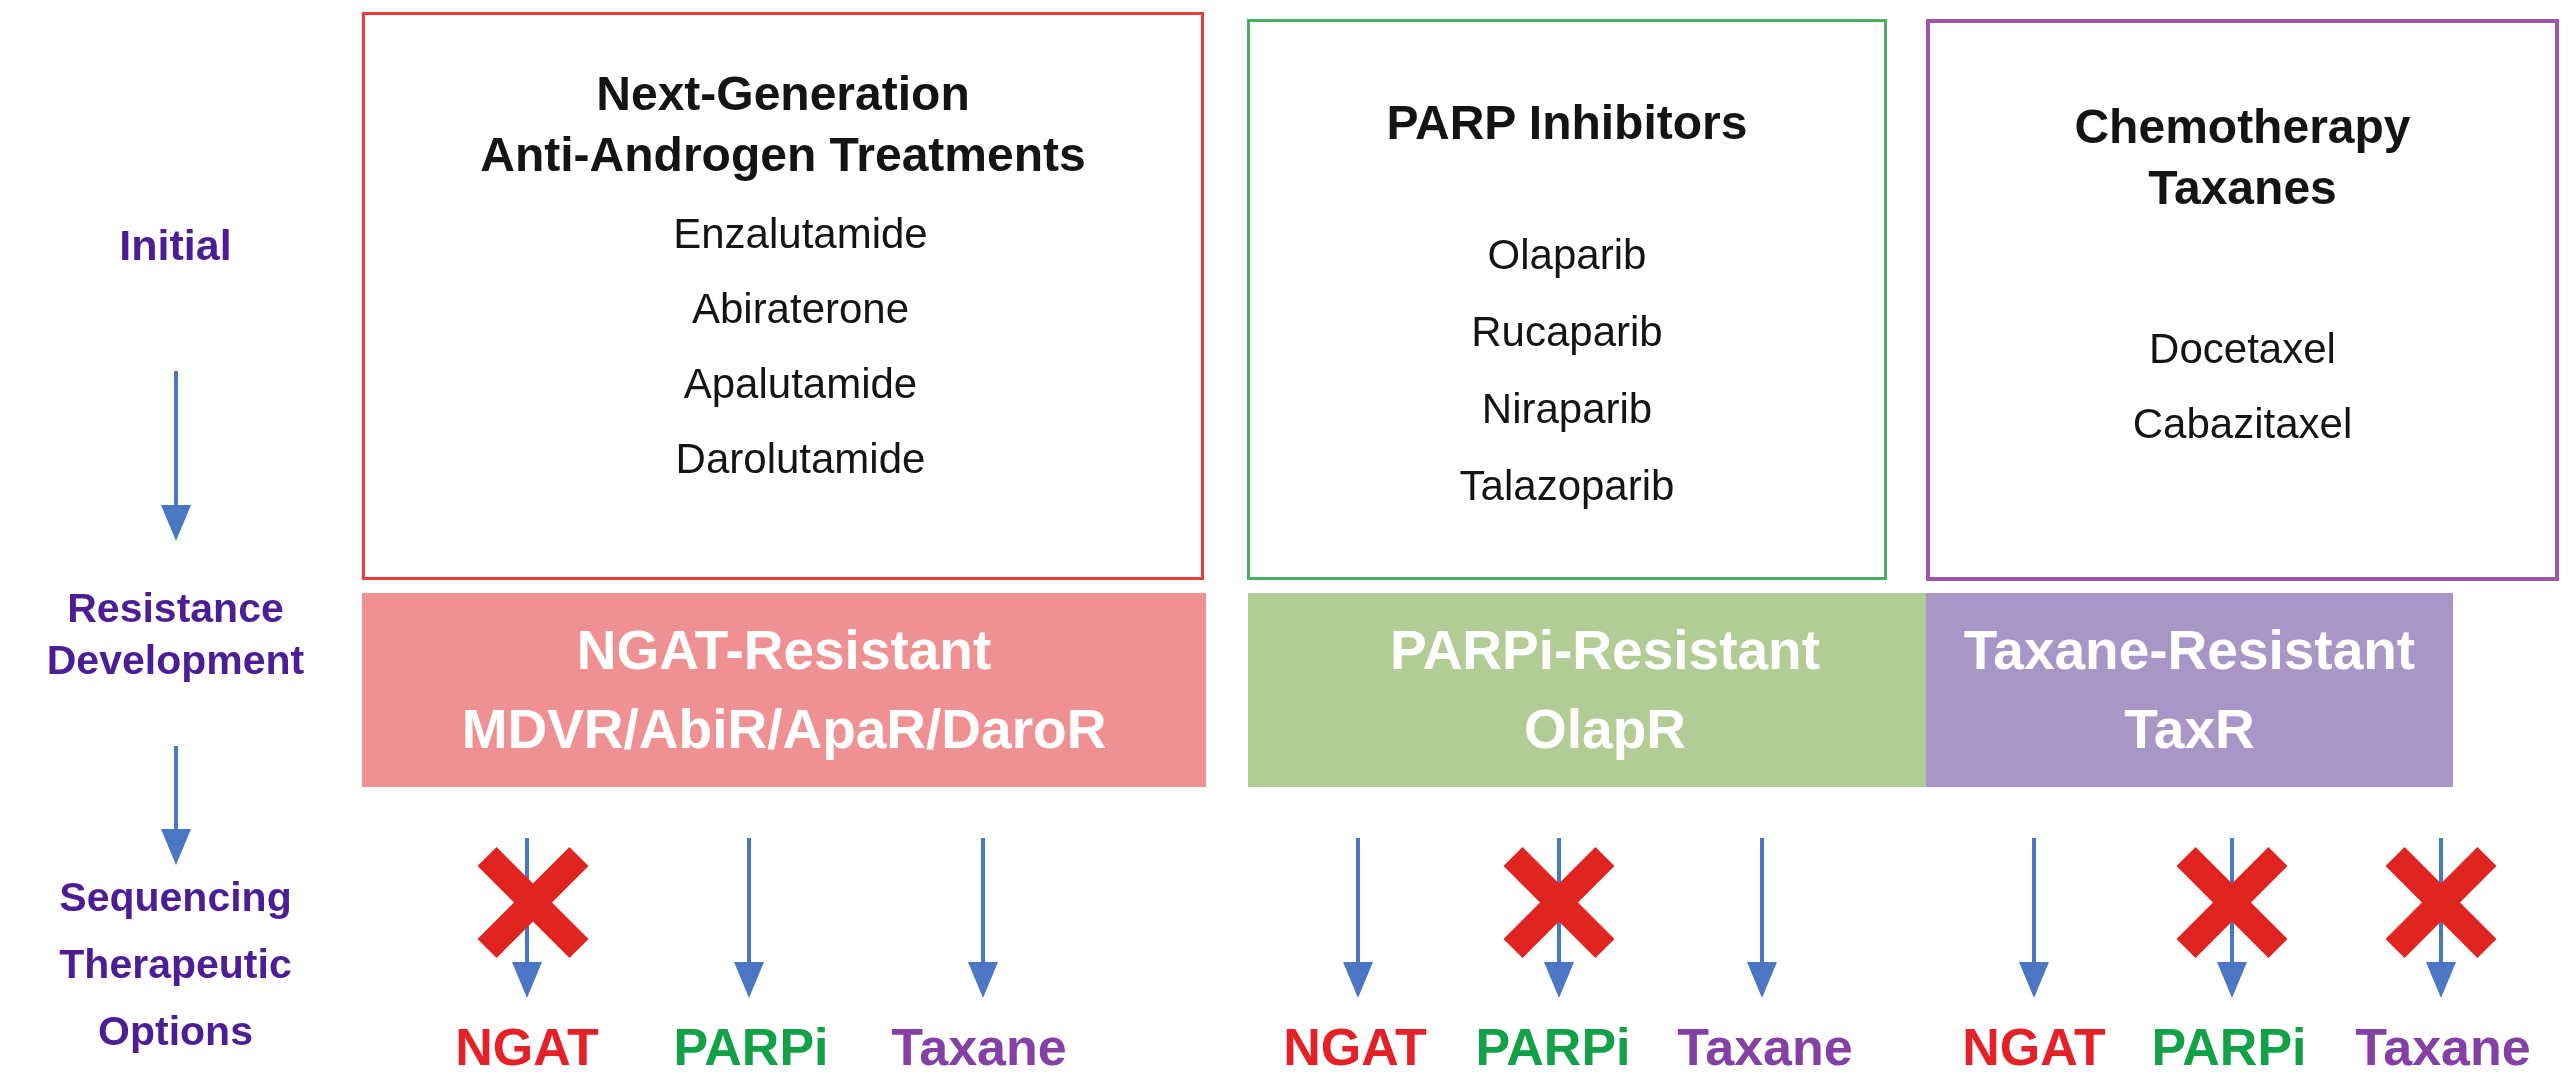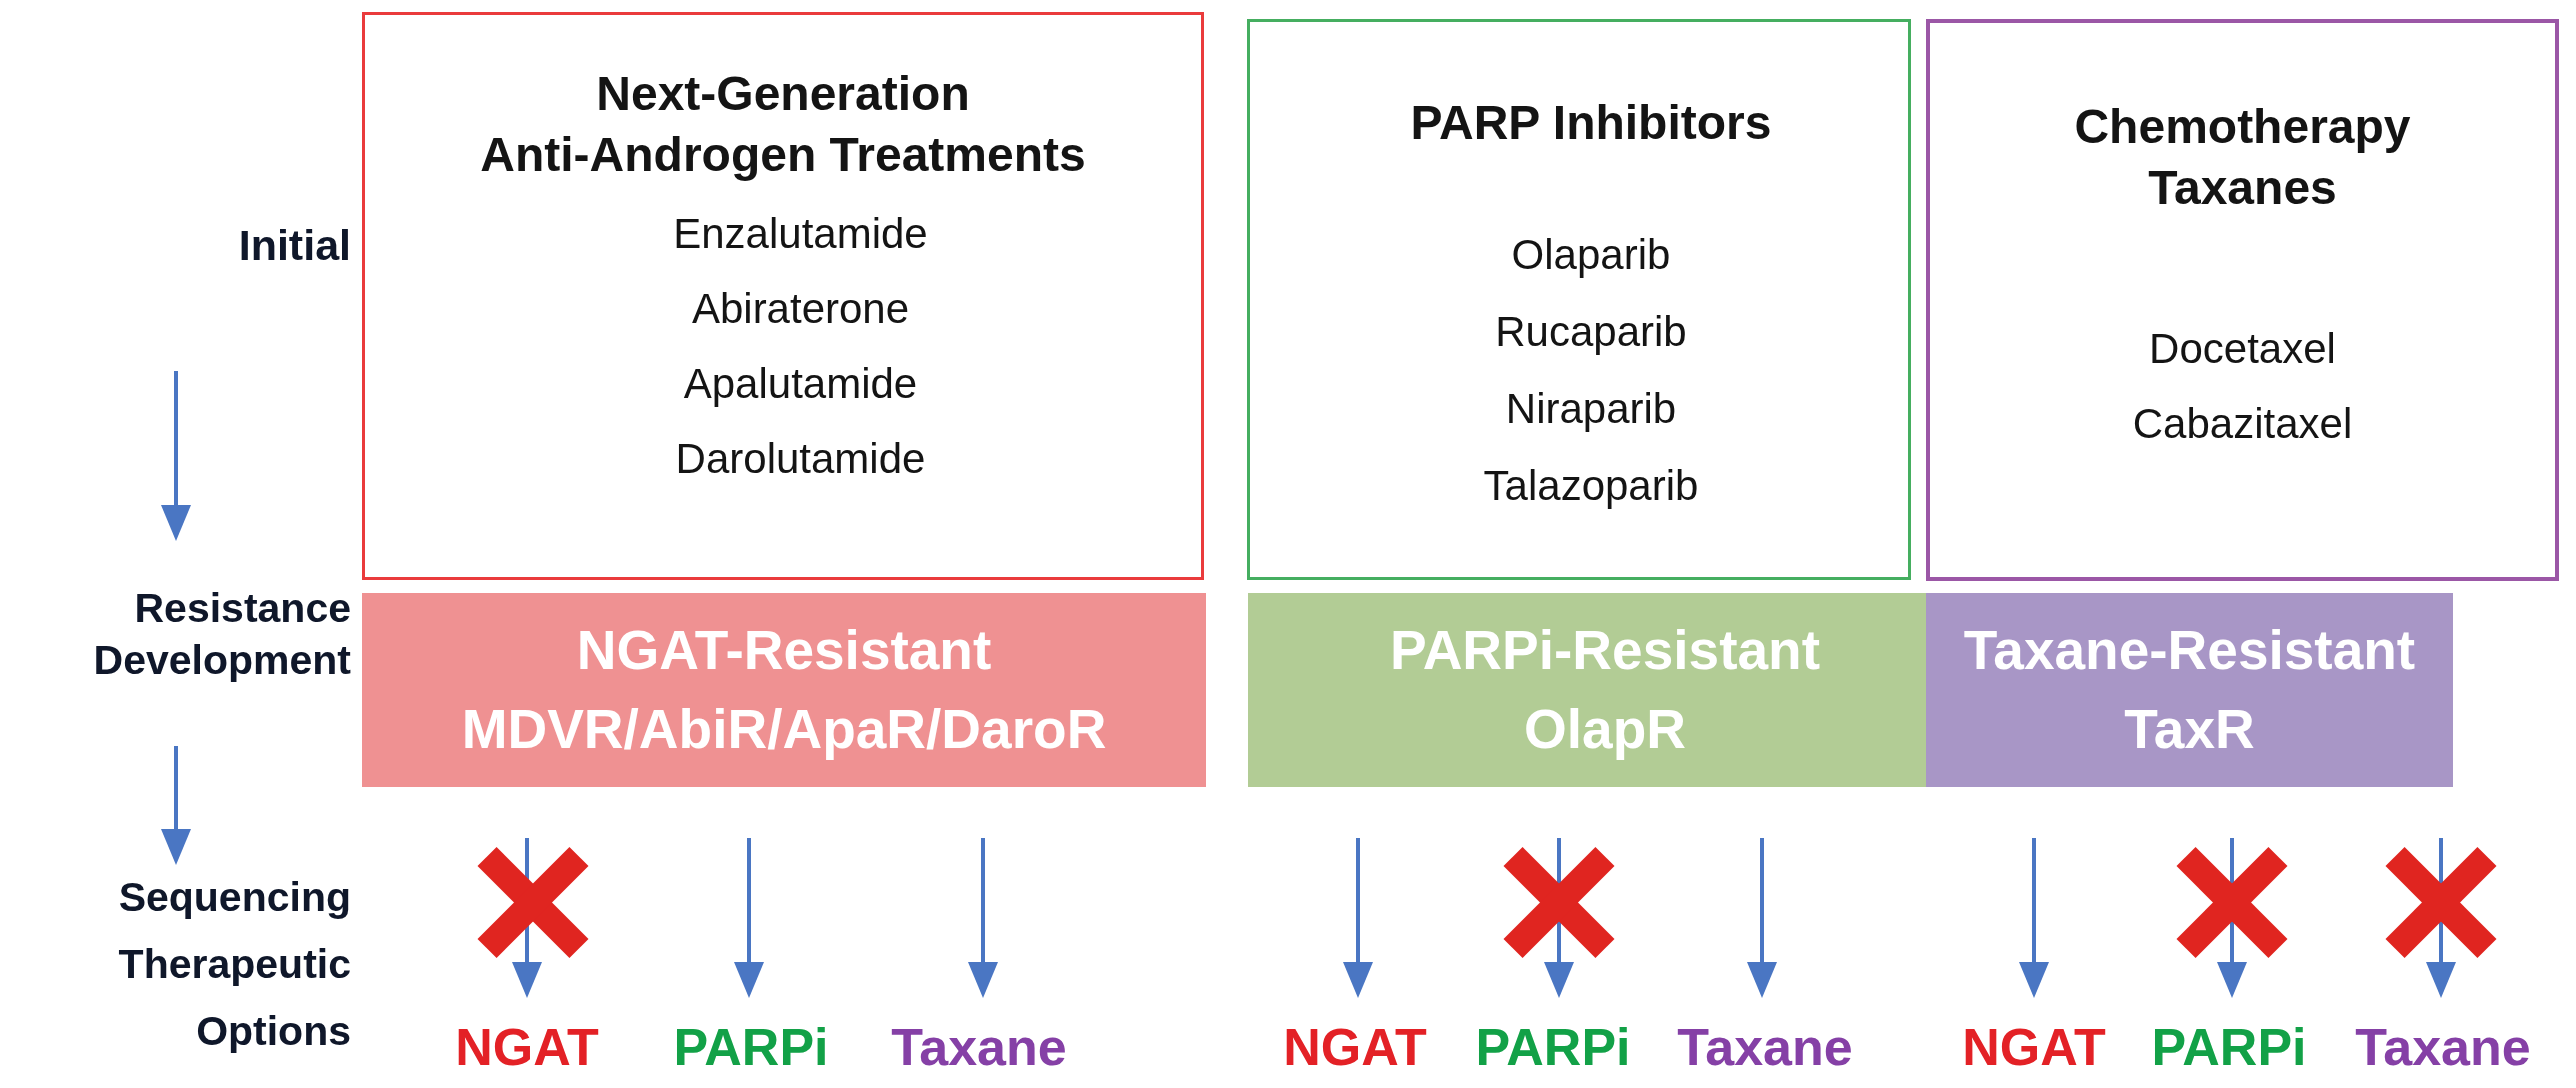--- a/index.html
+++ b/index.html
@@ -11,21 +11,21 @@
     position:relative;
     width:2576px;height:1089px;
     background:#ffffff;
     font-family:"Liberation Sans", sans-serif;
     color:#141414;
     overflow:hidden;
   }
   
   .lr{
     position:absolute;left:0;width:351px;
-    text-align:right;font-weight:bold;color:#0f172a;
+    text-align:center;font-weight:bold;color:#4c1d95;
   }
   #lr1{top:211px;font-size:43px;line-height:68px;}
   #lr2{top:582px;font-size:41px;line-height:52px;}
   #lr3{top:864px;font-size:41px;line-height:67px;}
 
   
   .varrow{
     position:absolute;width:4px;background:var(--arrow);
   }
   .varrow::after{
@@ -120,21 +120,21 @@
 
   <div class="varrow opt-arrow" style="left:525px"></div>
   <div class="varrow opt-arrow" style="left:747px"></div>
   <div class="varrow opt-arrow" style="left:981px"></div>
   <div class="xmark" style="left:483px"></div>
 
   <div class="opt-label" style="left: 387px; color: rgb(227, 33, 38);">NGAT</div>
   <div class="opt-label" style="left: 611px; color: rgb(18, 161, 71);">PARPi</div>
   <div class="opt-label" style="left: 839px; color: rgb(133, 64, 166);">Taxane</div>
 
-  <div class="t-box" id="box2" style="border-color: rgb(69, 174, 96); padding-left: 24px;">
+  <div class="t-box" id="box2" style="border-color: rgb(69, 174, 96);">
     <div class="box-title">
       <div class="bt">PARP Inhibitors</div>
     </div>
     <div class="box-items">
       <div class="bi">Olaparib</div>
       <div class="bi">Rucaparib</div>
       <div class="bi">Niraparib</div>
       <div class="bi">Talazoparib</div>
     </div>
   </div>

